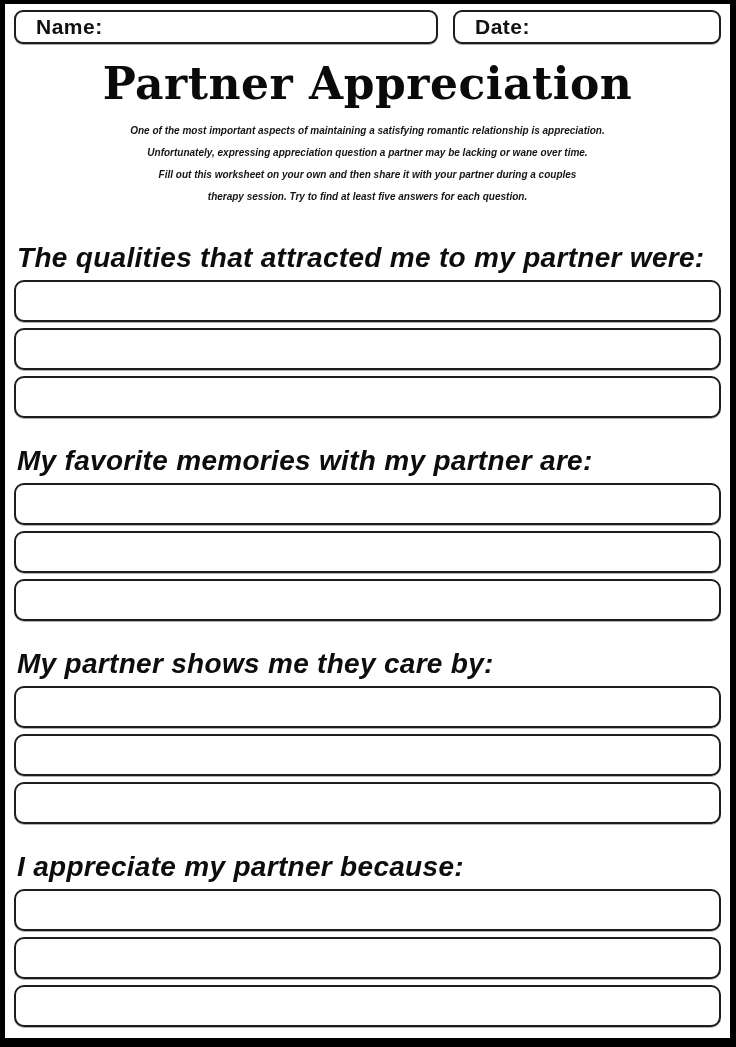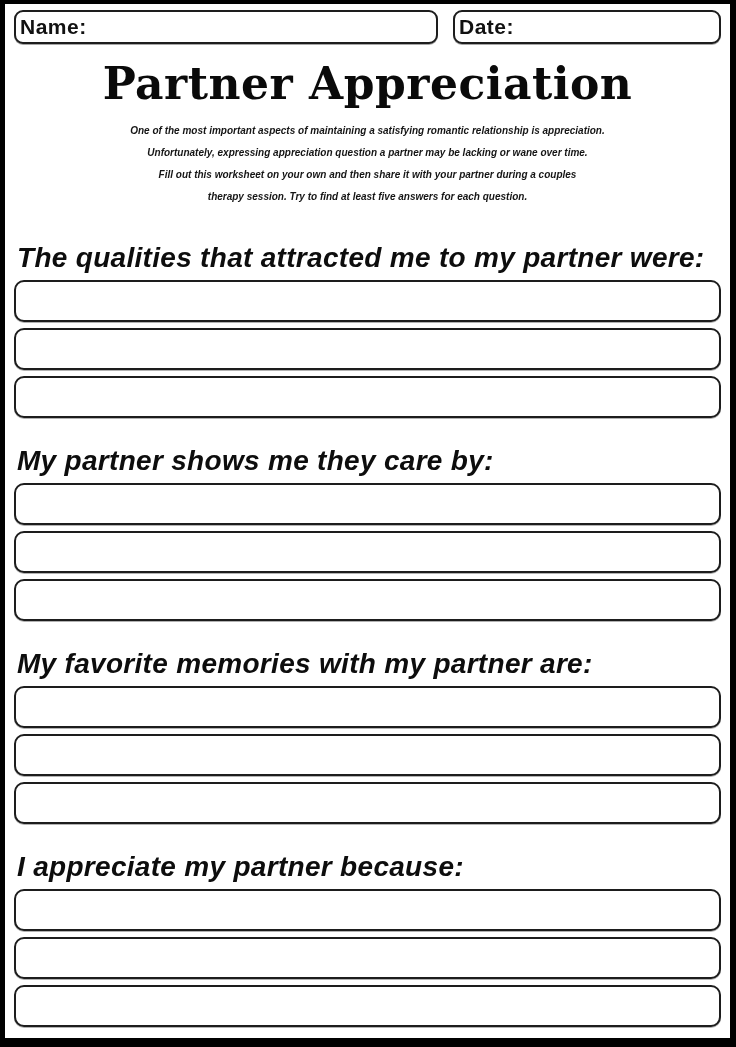--- a/index.html
+++ b/index.html
@@ -22,21 +22,21 @@
   .header-row {
     display: flex;
     gap: 15px;
   }
   .field-box {
     height: 34px;
     border: 2px solid #1d1d1d;
     border-radius: 9px;
     display: flex;
     align-items: center;
-    padding: 0 4px;
+    padding: 0 20px;
     background: #ffffff;
     box-shadow: 0 1px 0 rgba(0,0,0,0.35);
     cursor: text;
   }
   .field-box.name { flex: 0 0 424px; }
   .field-box.date { flex: 1 1 auto; }
   .field-label {
     font-size: 21px;
     font-weight: 600;
     letter-spacing: 0.5px;
@@ -114,28 +114,28 @@
   </div>
 
   <div class="section first">
     <div class="prompt">The qualities that attracted me to my partner were:</div>
     <div class="answer-line" role="textbox"></div>
     <div class="answer-line" role="textbox"></div>
     <div class="answer-line" role="textbox"></div>
   </div>
 
   <div class="section">
-    <div class="prompt">My partner shows me they care by:</div>
+    <div class="prompt">My favorite memories with my partner are:</div>
     <div class="answer-line" role="textbox"></div>
     <div class="answer-line" role="textbox"></div>
     <div class="answer-line" role="textbox"></div>
   </div>
 
   <div class="section">
-    <div class="prompt">My favorite memories with my partner are:</div>
+    <div class="prompt">My partner shows me they care by:</div>
     <div class="answer-line" role="textbox"></div>
     <div class="answer-line" role="textbox"></div>
     <div class="answer-line" role="textbox"></div>
   </div>
 
   <div class="section">
     <div class="prompt">I appreciate my partner because:</div>
     <div class="answer-line" role="textbox"></div>
     <div class="answer-line" role="textbox"></div>
     <div class="answer-line" role="textbox"></div>

